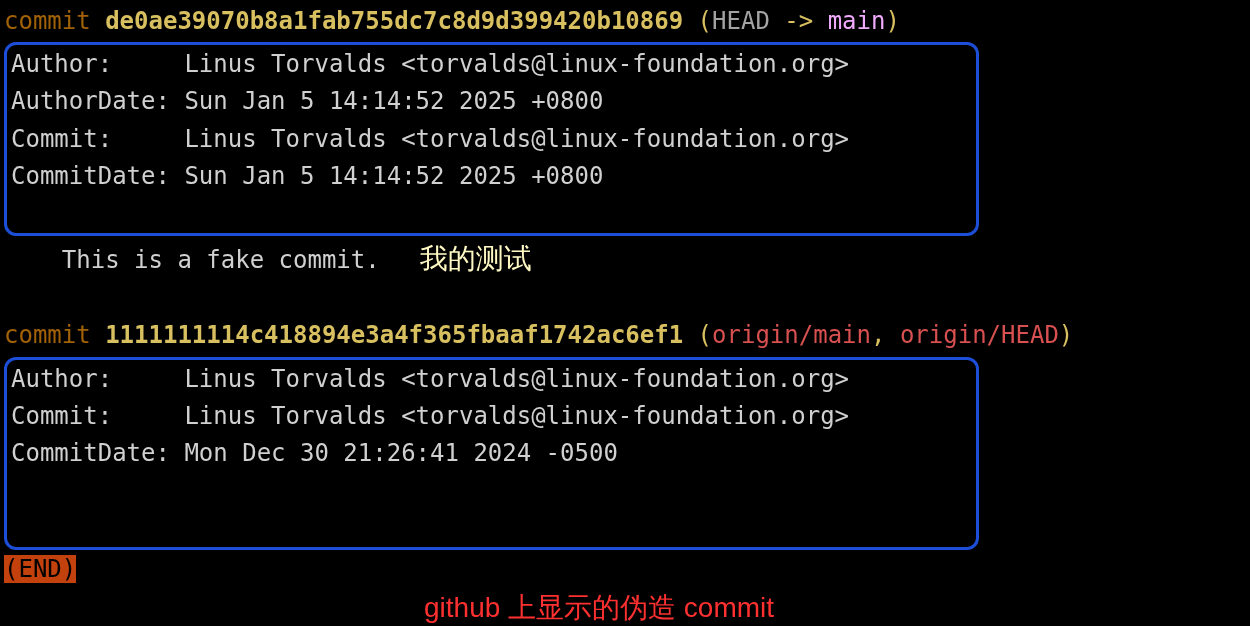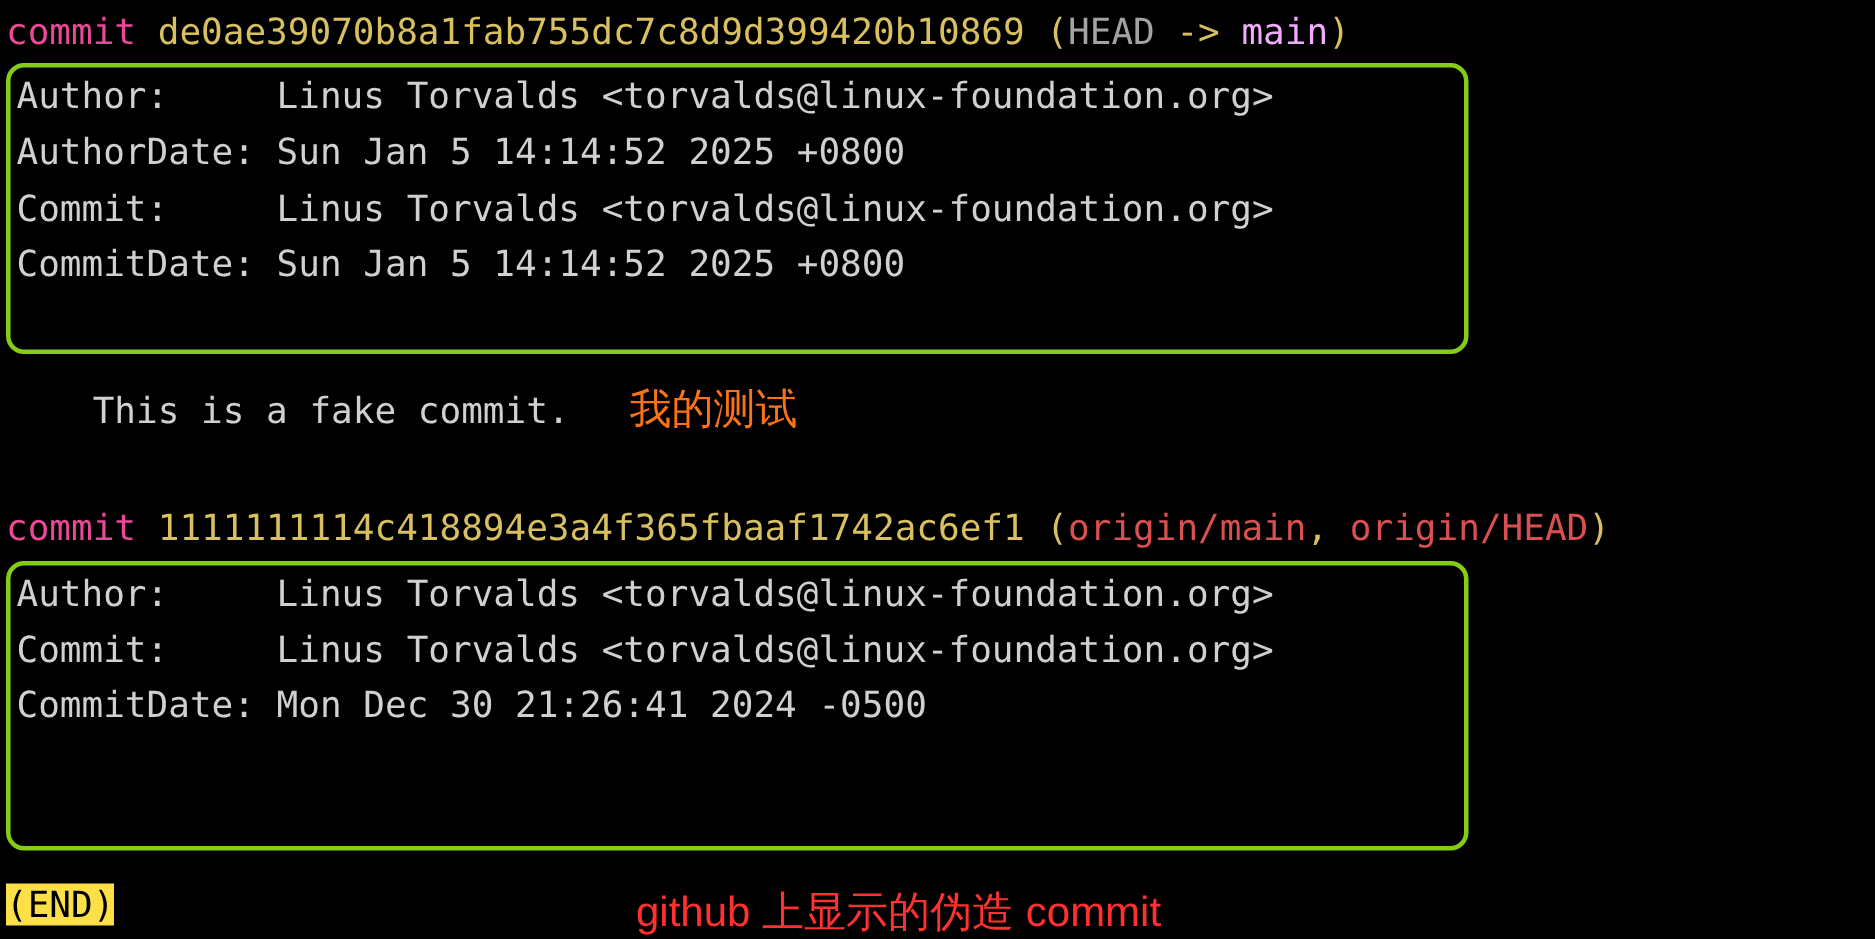--- a/index.html
+++ b/index.html
@@ -15,82 +15,83 @@
       color: #d0d0d0;
       width: 1250px;
       height: 626px;
       overflow: hidden;
       padding: 3px 4px;
     }
     .commit-line {
       white-space: pre;
     }
     .commit-word {
-      color: #ec4899;
+      color: #a16207;
     }
     .commit-hash {
       color: #d8c060;
+      font-weight: bold;
     }
     .paren {
       color: #d8c060;
     }
     .head {
       color: #a3a3a3;
     }
     .arrow {
       color: #d8c060;
     }
     .branch-main {
       color: #f0abfc;
     }
     .ref-origin {
       color: #d85050;
     }
     .comma {
       color: #d8c060;
     }
     .meta-block {
-      border: 3px solid #84cc16;
+      border: 3px solid #1d4ed8;
       border-radius: 12px;
       padding: 1px 4px;
       margin-top: 2px;
-      margin-bottom: 18px;
+      margin-bottom: 1px;
       display: inline-block;
       min-width: 975px;
     }
     .meta-line {
       white-space: pre;
       color: #d0d0d0;
     }
     .message-row {
       white-space: pre;
       display: flex;
       align-items: baseline;
     }
     .message-text {
       color: #d0d0d0;
     }
     .annotation-red {
-      color: #f97316;
+      color: #fef9c3;
       font-size: 28px;
       font-weight: 400;
       margin-left: 40px;
-      font-family: Liberation Mono, monospace;
+      font-family: Liberation Sans, sans-serif;
     }
     .annotation-red-bottom {
       color: #ff3030;
       font-size: 28px;
       font-weight: 400;
       font-family: 'PingFang SC', 'Microsoft YaHei', sans-serif, monospace;
       position: absolute;
       left: 420px;
       bottom: 0px;
     }
     .end-marker {
-      background-color: #fde047;
+      background-color: #c2410c;
       color: #000000;
       white-space: pre;
       display: inline;
     }
     .spacer {
       height: 37px;
     }
     .blank-in-box {
       height: 37px;
     }

